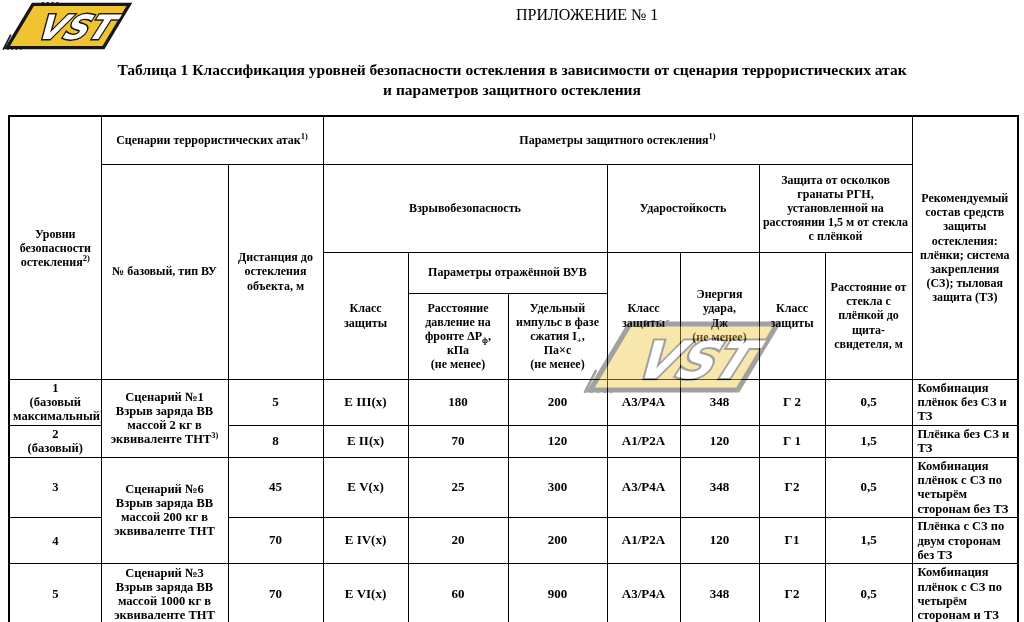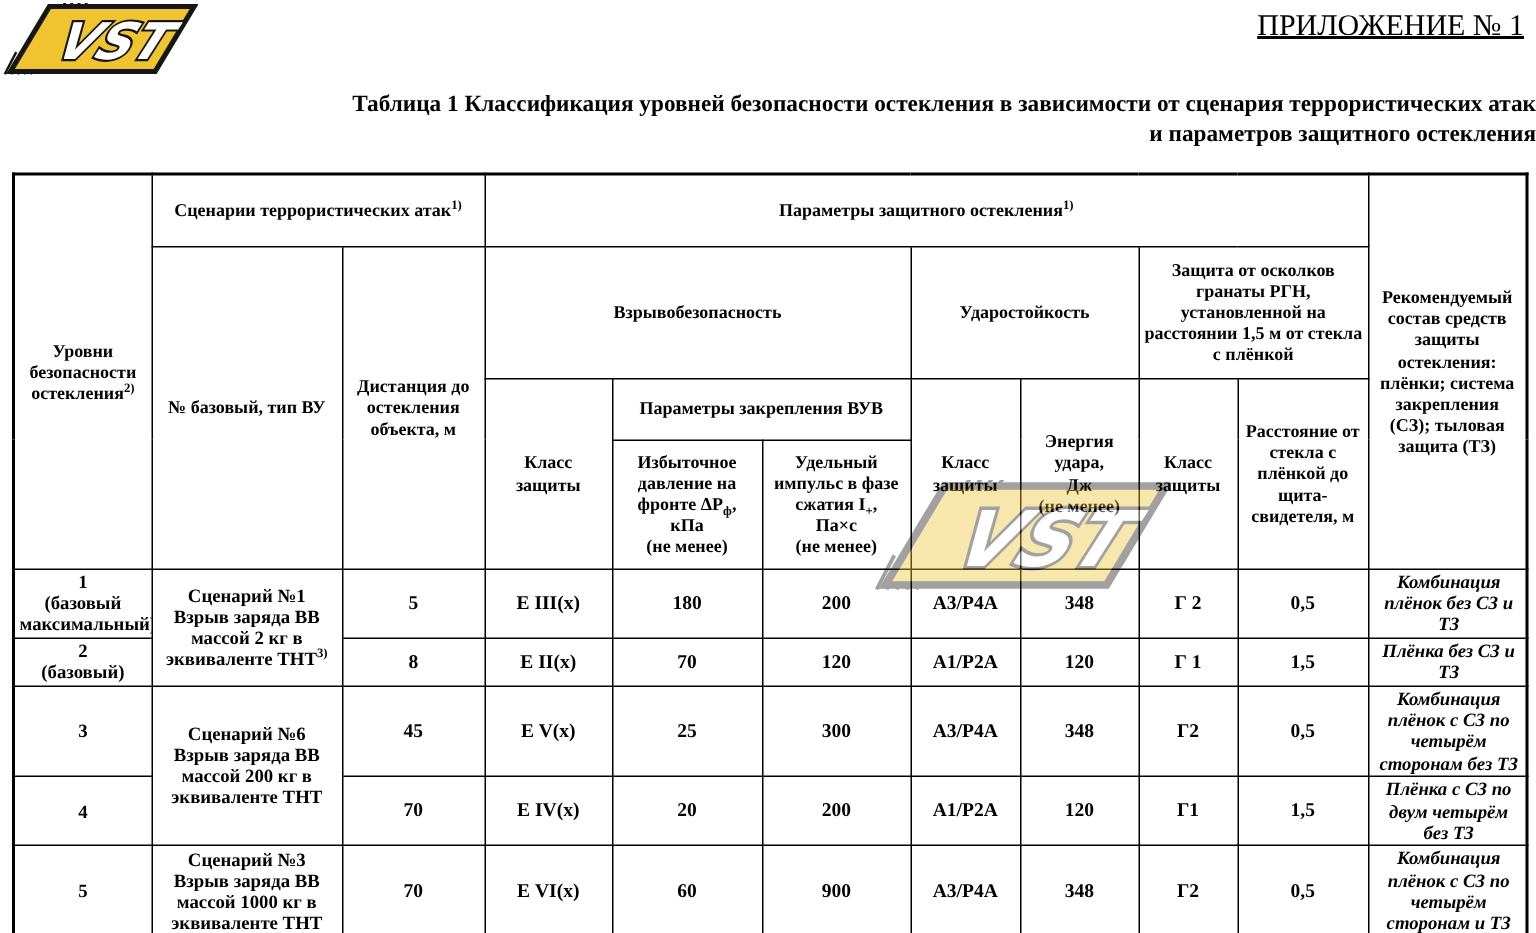--- a/index.html
+++ b/index.html
@@ -10,40 +10,40 @@
     font-family: "Liberation Serif", serif;
     color: #000;
   }
   .logo { position: absolute; left: 2px; top: 2px; width: 130px; height: 48px; }
   .watermark {
     position: absolute; left: 583px; top: 320px; width: 198px; height: 74px;
     opacity: 0.40; z-index: 5; pointer-events: none;
   }
   .appendix {
     position: absolute; top: 6px; right: 8px; width: 500px;
-    text-align: right; font-size: 20px; line-height: 1.12; text-decoration: underline;
+    text-align: left; font-size: 16px; line-height: 1.12;
   }
   .doc-title {
     position: absolute; top: 60px; left: 0; width: 100%;
-    text-align: right; font-weight: bold; font-size: 15.5px; line-height: 1.3;
+    text-align: center; font-weight: bold; font-size: 15.5px; line-height: 1.3;
   }
   table.main {
     position: absolute; left: 8px; top: 115px;
     width: 1009px; table-layout: fixed;
     border-collapse: collapse; border: 2px solid #000;
   }
   th, td {
     border: 1.5px solid #000;
     text-align: center; vertical-align: middle;
     font-weight: bold; padding: 1px 3px; overflow: hidden;
   }
   th { font-size: 12px; line-height: 1.18; margin-left: 13px; }
   td { font-size: 13px;  line-height: 1.12; }
   td.level, td.scenario { font-size: 12.5px; }
-  td.rec { text-align: center; font-size: 12.5px; padding-left: 5px; line-height: 1.15; font-style: italic; }
+  td.rec { text-align: left; font-size: 12.5px; padding-left: 5px; line-height: 1.15; }
   sup { font-size: 8.5px; vertical-align: super; line-height: 0; }
   sub { font-size: 8.5px; vertical-align: sub; line-height: 0; }
 </style>
 </head>
 <body>
 
 <div class="logo">
   <svg viewBox="0 0 270 100" width="130" height="48">
     <g stroke="#161616" stroke-width="3.5">
       <line x1="76" y1="16" x2="88" y2="-4"></line>
@@ -98,34 +98,34 @@
   <tr style="height:88px">
     <th rowspan="3">№ базовый, тип ВУ</th>
     <th rowspan="3">Дистанция до остекления объекта, м</th>
     <th colspan="3">Взрывобезопасность</th>
     <th colspan="2">Ударостойкость</th>
     <th colspan="2">Защита от осколков гранаты РГН, установленной на расстоянии 1,5 м от стекла с плёнкой</th>
   </tr>
 
   <tr style="height:41px">
     <th rowspan="2">Класс защиты</th>
-    <th colspan="2">Параметры закрепления ВУВ</th>
+    <th colspan="2">Параметры отражённой ВУВ</th>
     <th rowspan="2">Класс защиты</th>
     <th rowspan="2">
       <span>Энергия удара,</span><br>
       <span>Дж</span><br>
       <span>(не менее)</span>
     </th>
     <th rowspan="2">Класс защиты</th>
     <th rowspan="2">Расстояние от стекла с плёнкой до щита-свидетеля, м</th>
   </tr>
 
   <tr style="height:86px">
     <th>
-      <span>Избыточное давление на фронте ΔР</span><sub>ф</sub><span>,</span><br>
+      <span>Расстояние давление на фронте ΔР</span><sub>ф</sub><span>,</span><br>
       <span>кПа</span><br>
       <span>(не менее)</span>
     </th>
     <th>
       <span>Удельный импульс в фазе сжатия I</span><sub>+</sub><span>,</span><br>
       <span>Па×с</span><br>
       <span>(не менее)</span>
     </th>
   </tr>
 
@@ -173,21 +173,21 @@
   <tr style="height:42px">
     <td class="level">4</td>
     <td>70</td>
     <td>Е IV(х)</td>
     <td>20</td>
     <td>200</td>
     <td>А1/Р2А</td>
     <td>120</td>
     <td>Г1</td>
     <td>1,5</td>
-    <td class="rec">Плёнка с СЗ по двум четырём без ТЗ</td>
+    <td class="rec">Плёнка с СЗ по двум сторонам без ТЗ</td>
   </tr>
 
   <tr style="height:58px">
     <td class="level">5</td>
     <td class="scenario"><span>Сценарий №3</span><br><span>Взрыв заряда ВВ массой 1000 кг в эквиваленте ТНТ</span></td>
     <td>70</td>
     <td>Е VI(х)</td>
     <td>60</td>
     <td>900</td>
     <td>А3/Р4А</td>

